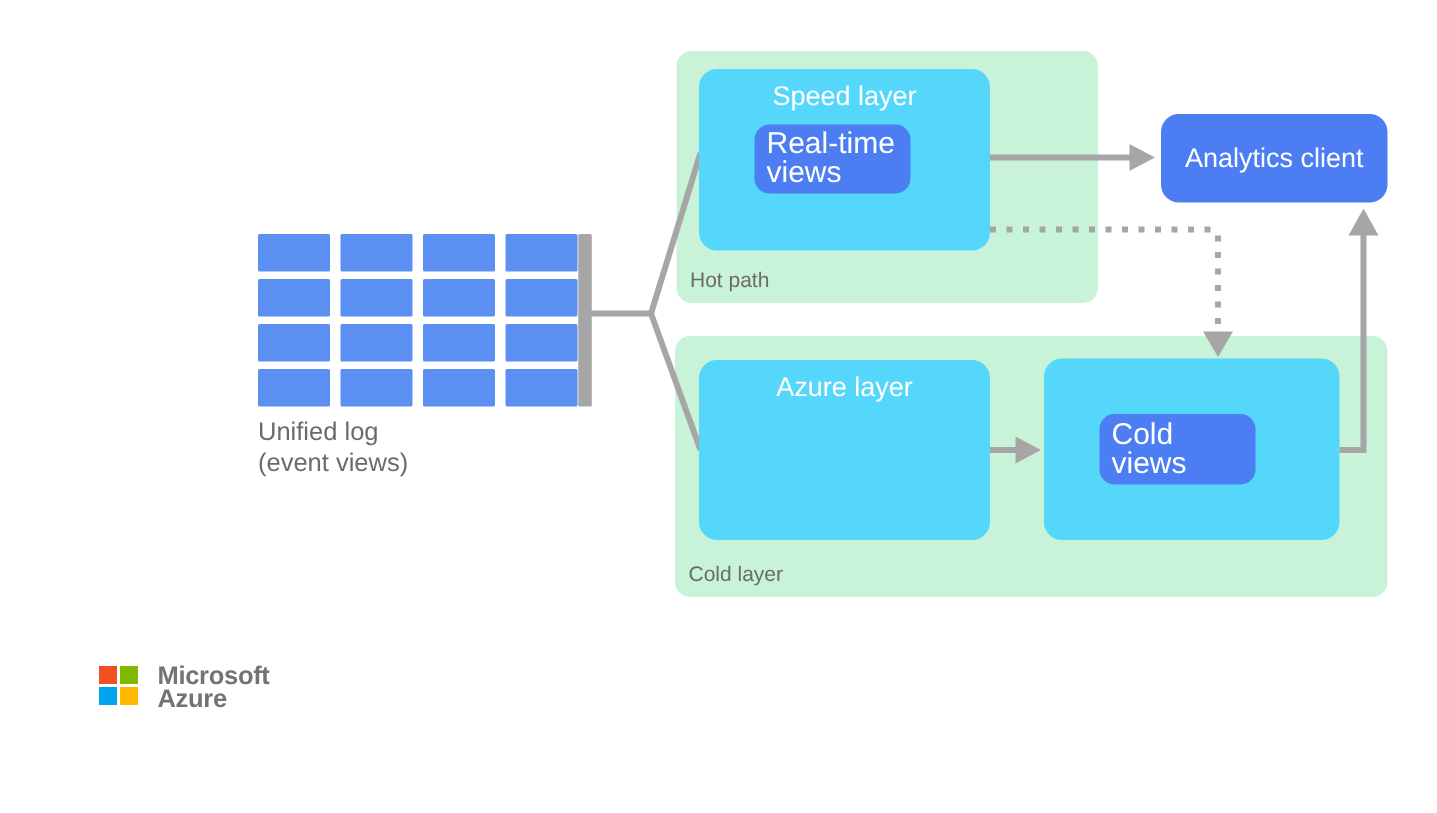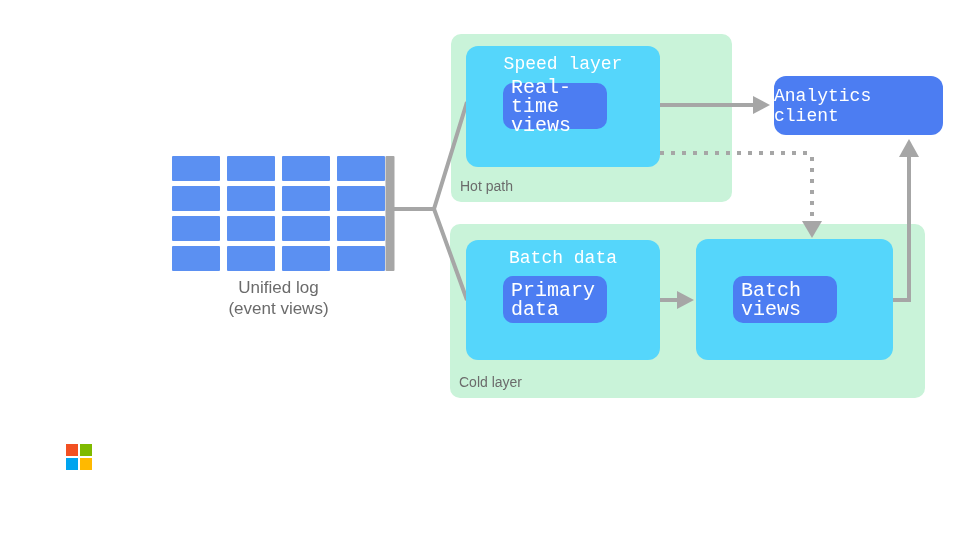--- a/index.html
+++ b/index.html
@@ -29,53 +29,53 @@
     position:absolute;left:9px;bottom:6px;color:var(--label-gray);
     font-size:14px;line-height:20px;
   }
   
   .connectors{position:absolute;left:0;top:0;z-index:2;pointer-events:none;}
   .connectors .ln{stroke:var(--connector-gray);stroke-width:4;fill:none;}
   .connectors .dots{stroke:var(--connector-gray);stroke-width:4;fill:none;stroke-dasharray:4 7;}
   .connectors .head{fill:var(--connector-gray);stroke:none;}
   .connectors .bar{fill:var(--connector-gray);}
   
-  .layer{position:absolute;background:var(--layer-cyan);border-radius:12px;z-index:3;font-family:Liberation Mono, monospace;}
+  .layer{position:absolute;background:var(--layer-cyan);border-radius:12px;z-index:3;}
   .layer.speed{left:466px;top:46px;width:194px;height:121px;}
   .layer.batch{left:466px;top:240px;width:194px;height:120px;}
   .layer.serving{left:696px;top:239px;width:197px;height:121px;}
   .layer-title{
     margin-top:7px;text-align:center;color:var(--text-white);
     font-size:18px;line-height:22px;
   }
   .inner-box{
     position:absolute;left:37px;width:104px;height:46px;box-sizing:border-box;
     background:var(--node-blue);border-radius:10px;color:var(--text-white);
     display:flex;align-items:center;justify-content:center;text-align:left;
     font-size:20px;line-height:19px;padding:2px 8px;
   }
   .layer.speed .inner-box{top:37px;}
   .layer.batch .inner-box{top:36px;height:47px;}
   .layer.serving .inner-box{top:37px;height:47px;}
   
   .client-box{
-    position:absolute;left:774px;top:76px;width:169px;height:59px;z-index:3;
+    position:absolute;left:774px;top:76px;width:151px;height:59px;z-index:3;
     background:var(--node-blue);border-radius:12px;color:var(--text-white);
-    display:flex;align-items:center;justify-content:center;font-size:18px;font-family:Liberation Mono, monospace;
+    display:flex;align-items:center;justify-content:center;font-size:18px;
   }
   
   .ulog-grid{
     position:absolute;left:172px;top:156px;z-index:3;
     display:grid;grid-template-columns:repeat(4,48px);grid-auto-rows:25px;
     column-gap:7px;row-gap:5px;
   }
   .log-cell{background:var(--log-blue);border-radius:1px;}
   .ulog-label{
     position:absolute;left:172px;top:277px;width:213px;z-index:3;
-    text-align:center;color:var(--label-gray);font-size:17px;line-height:21px;
+    text-align:left;color:var(--label-gray);font-size:17px;line-height:21px;
   }
   
   .azure-logo{position:absolute;left:66px;top:443px;z-index:3;display:flex;align-items:flex-start;}
   .ms-squares{display:grid;grid-template-columns:12px 12px;grid-auto-rows:12px;gap:2px;margin-top:1px;}
   .sq{width:12px;height:12px;}
   .sq.red{background:var(--ms-red);}
   .sq.green{background:var(--ms-green);}
   .sq.blue{background:var(--ms-blue);}
   .sq.yellow{background:var(--ms-yellow);}
   .ms-text{margin-left:13px;color:var(--ms-text-gray);font-size:17px;line-height:15px;font-weight:600;letter-spacing:-0.2px;}
@@ -133,32 +133,35 @@
     <div>Unified log</div>
     <div>(event views)</div>
   </div>
 
   <div class="layer speed">
     <div class="layer-title">Speed layer</div>
     <div class="inner-box">Real-time views</div>
   </div>
 
   <div class="layer batch">
-    <div class="layer-title">Batch data</div>
-    <div class="inner-box">Primary data</div>
+    <div class="layer-title">Azure layer</div>
   </div>
 
   <div class="layer serving">
-    <div class="inner-box">Batch views</div>
+    <div class="inner-box">Cold views</div>
   </div>
 
   <div class="client-box">Analytics client</div>
 
   <div class="azure-logo">
     <div class="ms-squares">
       <span class="sq red"></span>
       <span class="sq green"></span>
       <span class="sq blue"></span>
       <span class="sq yellow"></span>
     </div>
+    <div class="ms-text">
+      <div>Microsoft</div>
+      <div>Azure</div>
+    </div>
   </div>
 
 </div>
 
 </body></html>

